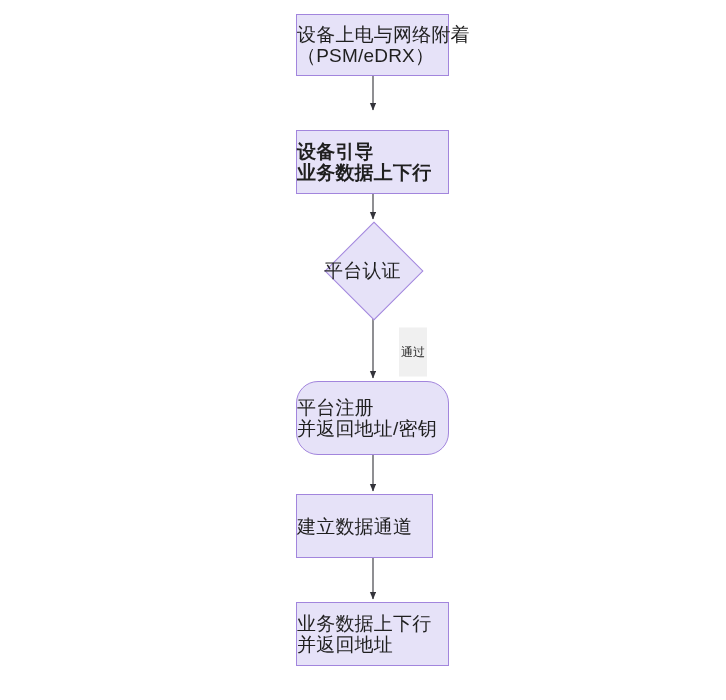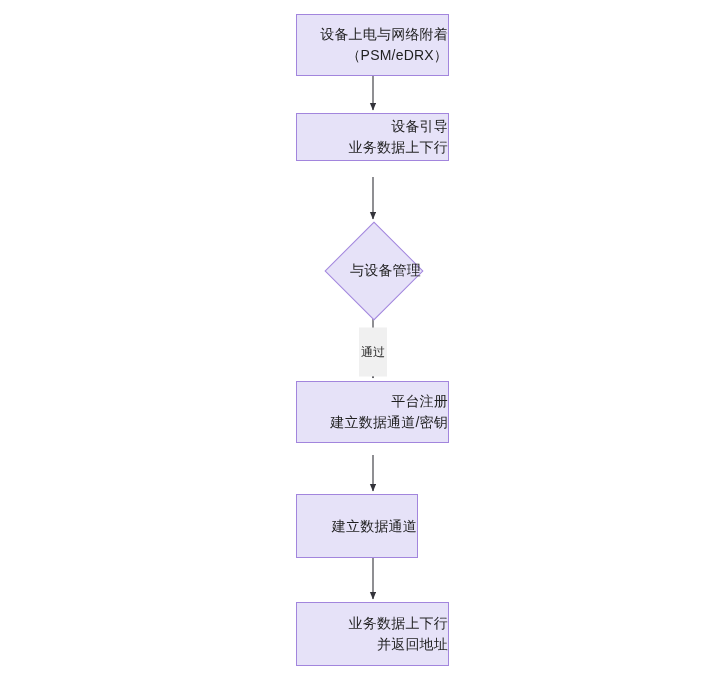--- a/index.html
+++ b/index.html
@@ -31,25 +31,25 @@
     width: 726px;
     height: 700px;
     pointer-events: none;
   }
 
   .node {
     position: absolute;
     box-sizing: border-box;
     display: flex;
     flex-direction: column;
-    align-items: flex-end;
+    align-items: flex-start;
     justify-content: center;
     text-align: center;
     color: #1f1f1f;
-    font-size: 14px;
+    font-size: 19px;
     line-height: 21px;
     letter-spacing: 0.2px;
   }
 
   .node-process {
     background: #e6e2f8;
     border: 1px solid #a285dd;
   }
 
   
@@ -81,20 +81,21 @@
 
   .edge-label {
     position: absolute;
     font-size: 12px;
     line-height: 15px;
     color: #232323;
     background: #f0f0f0;
     padding: 17px 2px;
     white-space: nowrap;
     transform: translate(-50%, -50%);
+    margin-left: 40px;
   }
 </style>
 </head>
 <body>
 
 <div id="flow-canvas">
 
   <svg id="connector-layer" viewBox="0 0 726 700" width="726" height="700" xmlns="http://www.w3.org/2000/svg">
     <defs>
       <marker id="arrowhead" markerWidth="9" markerHeight="9" refX="7.2" refY="3.2" orient="auto" markerUnits="userSpaceOnUse">
@@ -111,38 +112,38 @@
     <line x1="373" y1="455" x2="373" y2="491" stroke="#33333a" stroke-width="1.1" marker-end="url(#arrowhead)"></line>
 
     <line x1="373" y1="558" x2="373" y2="599" stroke="#33333a" stroke-width="1.1" marker-end="url(#arrowhead)"></line>
   </svg>
 
   <div class="node node-process" style="left:296px; top:14px; width:153px; height:62px;">
     <span class="node-line">设备上电与网络附着</span>
     <span class="node-line">（PSM/eDRX）</span>
   </div>
 
-  <div class="node node-process" style="left:296px; top:113px; width:153px; height:48px;">
+  <div class="node node-process" style="left:296px; top:130px; width:153px; height:64px;font-weight:bold;">
     <span class="node-line">设备引导</span>
     <span class="node-line">业务数据上下行</span>
   </div>
 
   <div class="node node-decision" style="left:324px; top:222px; width:97px; height:96px;">
     <span class="diamond-shape"></span>
-    <span class="node-line diamond-label">与设备管理</span>
+    <span class="node-line diamond-label">平台认证</span>
   </div>
 
   <span class="edge-label" style="left:373px; top:352px;">通过</span>
 
-  <div class="node node-process" style="left:296px; top:381px; width:153px; height:62px;">
+  <div class="node node-process" style="left:296px; top:381px; width:153px; height:74px;border-radius:22px;">
     <span class="node-line">平台注册</span>
-    <span class="node-line">建立数据通道/密钥</span>
+    <span class="node-line">并返回地址/密钥</span>
   </div>
 
-  <div class="node node-process" style="left:296px; top:494px; width:122px; height:64px;">
+  <div class="node node-process" style="left:296px; top:494px; width:137px; height:64px;">
     <span class="node-line">建立数据通道</span>
   </div>
 
   <div class="node node-process" style="left:296px; top:602px; width:153px; height:64px;">
     <span class="node-line">业务数据上下行</span>
     <span class="node-line">并返回地址</span>
   </div>
 
 </div>
 

